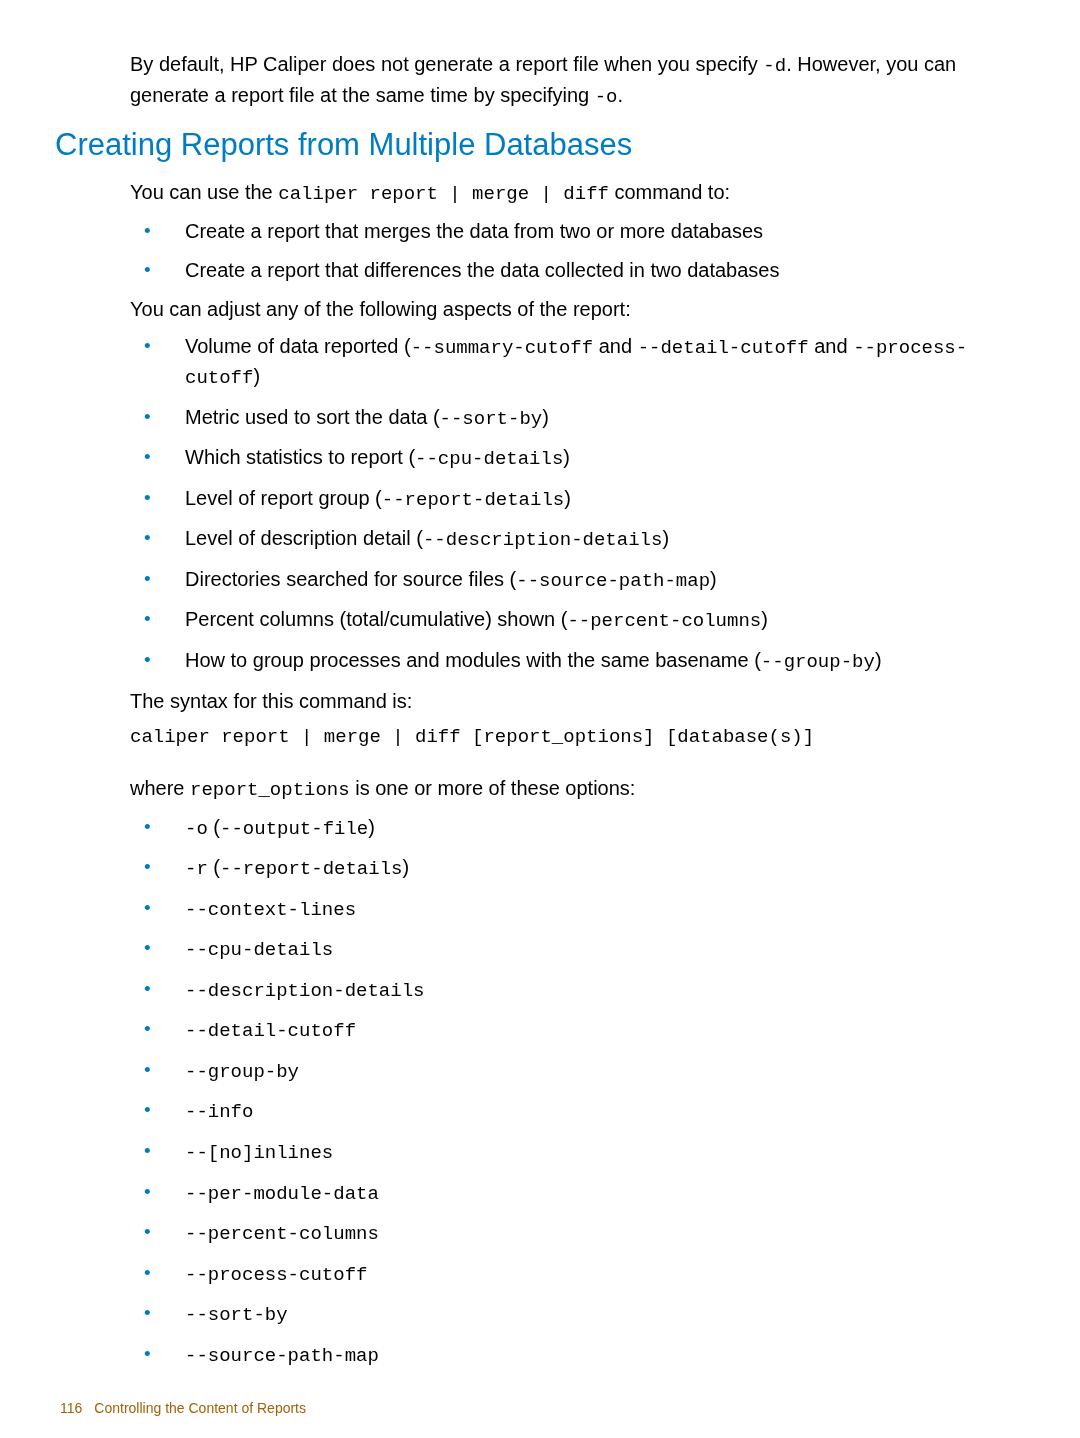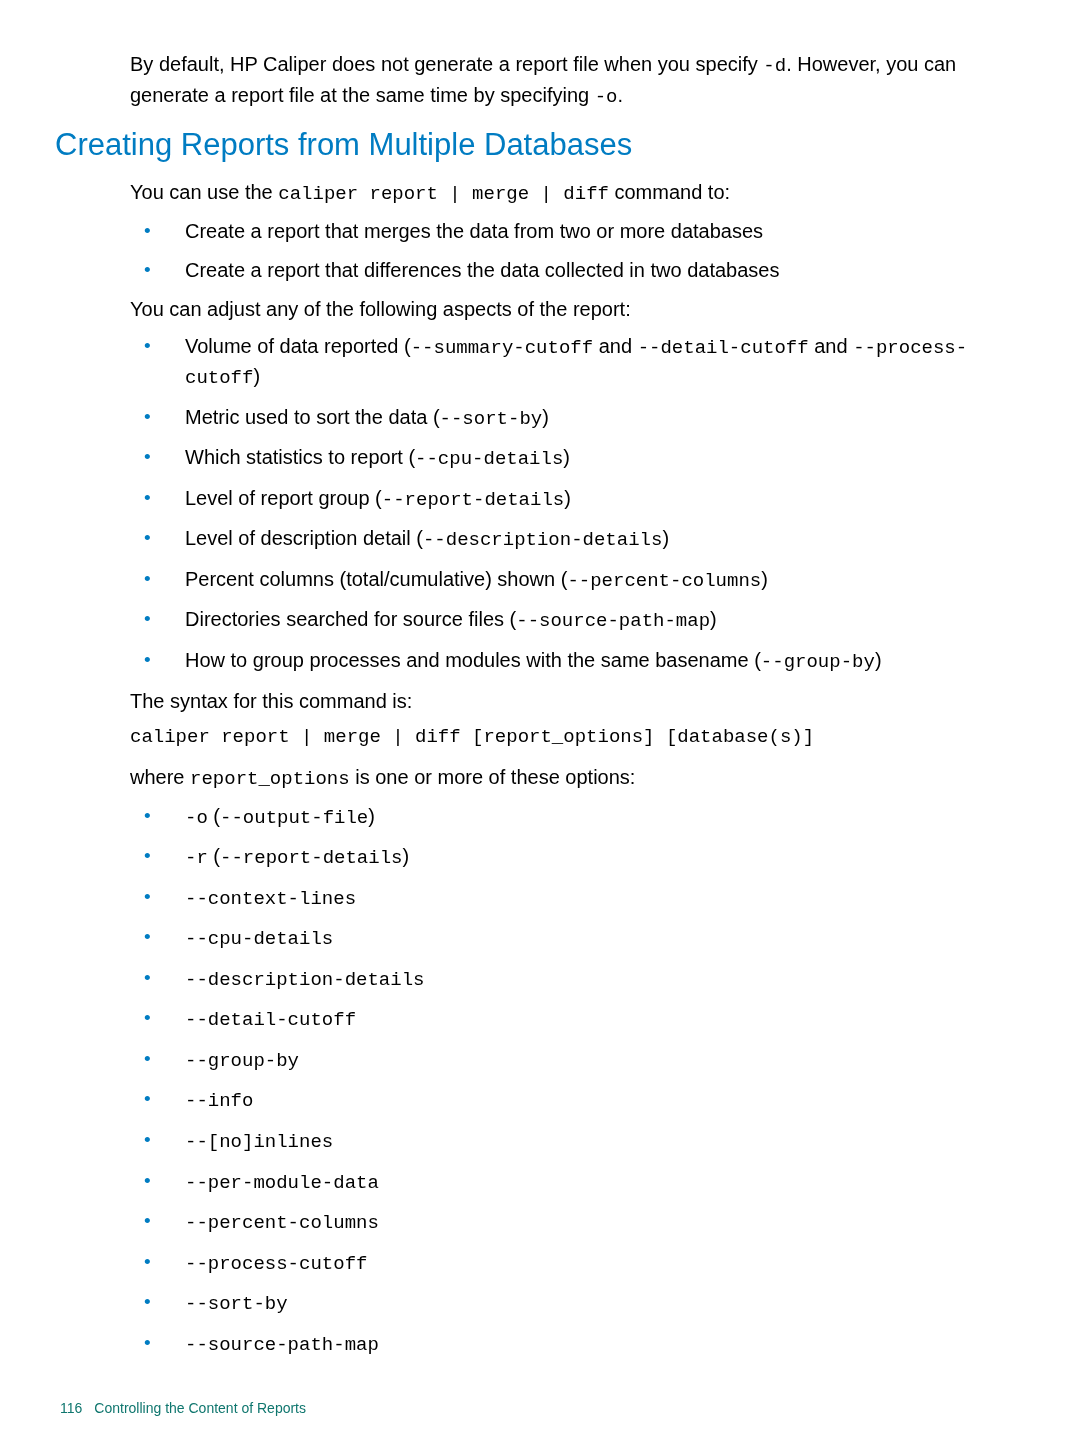--- a/index.html
+++ b/index.html
@@ -49,31 +49,31 @@
       color: #007cc2;
       font-size: 19px;
     }
     code, .mono {
       font-family: "Courier New", Courier, monospace;
       font-size: 19px;
       font-weight: normal;
     }
     .cmdline {
       margin-left: 75px;
-      margin-bottom: 12px;
+      margin-bottom: 23px;
       font-family: "Courier New", Courier, monospace;
       font-size: 19px;
     }
     .footer {
       position: absolute;
       bottom: 20px;
       left: 60px;
       font-size: 14px;
       font-weight: 300;
-      color: #0f766e;
+      color: #a16207;
     }
     .footer .pagenum { margin-right: 12px; }
   </style>
 </head>
 <body>
 
 <p class="intro">
   <span>By default, HP Caliper does not generate a report file when you specify </span><code class="mono">-d</code><span>. However, you can generate a report file at the same time by specifying </span><code class="mono">-o</code><span>.</span>
 </p>
 
@@ -100,24 +100,24 @@
   <li>
     <span>Which statistics to report (</span><code class="mono">--cpu-details</code><span>)</span>
   </li>
   <li>
     <span>Level of report group (</span><code class="mono">--report-details</code><span>)</span>
   </li>
   <li>
     <span>Level of description detail (</span><code class="mono">--description-details</code><span>)</span>
   </li>
   <li>
-    <span>Percent columns (total/cumulative) shown (</span><code class="mono">--percent-columns</code><span>)</span>
+    <span>Directories searched for source files (</span><code class="mono">--source-path-map</code><span>)</span>
   </li>
   <li>
-    <span>Directories searched for source files (</span><code class="mono">--source-path-map</code><span>)</span>
+    <span>Percent columns (total/cumulative) shown (</span><code class="mono">--percent-columns</code><span>)</span>
   </li>
   <li>
     <span>How to group processes and modules with the same basename (</span><code class="mono">--group-by</code><span>)</span>
   </li>
 </ul>
 
 <p class="para">The syntax for this command is:</p>
 
 <p class="cmdline">caliper report | merge | diff [report_options] [database(s)]</p>
 

